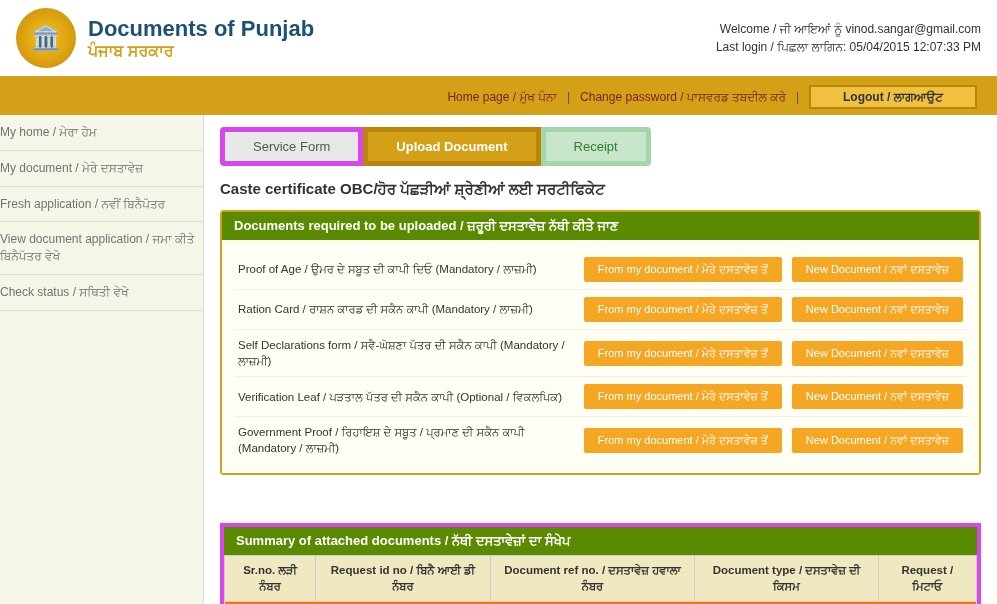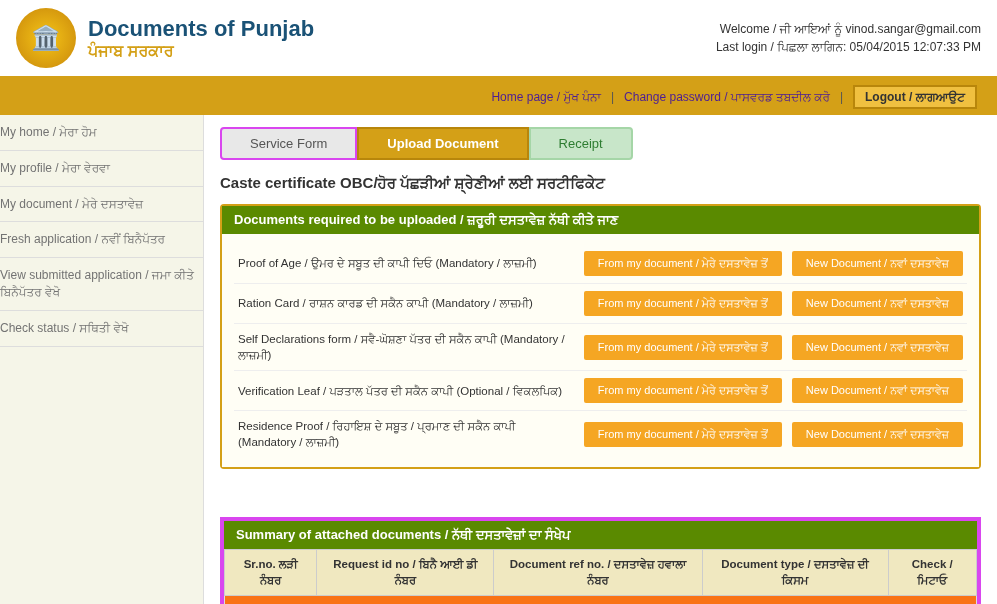--- a/index.html
+++ b/index.html
@@ -51,31 +51,31 @@
     
     .navbar {
       background: #d4a017;
       padding: 6px 20px;
       display: flex;
       align-items: center;
       justify-content: flex-end;
       gap: 10px;
     }
     .navbar a {
-      color: #4c1d95;
+      color: #7f1d1d;
       text-decoration: none;
       font-size: 12px;
     }
     .navbar .separator {
       color: #555;
     }
     .logout-btn {
       background: #f0c040;
       border: 2px solid #b8860b;
-      padding: 3px 10px;
+      padding: 3px 32px;
       font-size: 12px;
       font-weight: bold;
       cursor: pointer;
       color: #333;
     }
 
     
     .main-layout {
       display: flex;
       min-height: 490px;
@@ -106,21 +106,21 @@
 
     
     .steps-bar {
       display: flex;
       align-items: center;
       gap: 0;
       margin-bottom: 14px;
     }
     .step-btn {
       padding: 7px 28px;
-      border: 2px solid #d946ef;
+      border: 5px solid #d946ef;
       background: #e8e8e8;
       font-size: 13px;
       cursor: pointer;
       color: #555;
     }
     .step-btn.active {
       background: #d4a017;
       color: white;
       border-color: #b8860b;
       font-weight: bold;
@@ -260,30 +260,27 @@
   <button class="logout-btn">Logout / ਲਾਗਆਉਟ</button>
 </div>
 
 <div class="main-layout">
 
   <div class="sidebar">
     <div class="sidebar-item">
       <span>My home / ਮੇਰਾ ਹੋਮ</span>
     </div>
     <div class="sidebar-item">
-      <span>My profile / ਮੇਰਾ ਵੇਰਵਾ</span>
-    </div>
-    <div class="sidebar-item">
       <span>My document / ਮੇਰੇ ਦਸਤਾਵੇਜ਼</span>
     </div>
     <div class="sidebar-item">
       <span>Fresh application / ਨਵੀਂ ਬਿਨੈਪੱਤਰ</span>
     </div>
     <div class="sidebar-item">
-      <span>View submitted application / ਜਮਾ ਕੀਤੇ ਬਿਨੈਪੱਤਰ ਵੇਖੋ</span>
+      <span>View document application / ਜਮਾ ਕੀਤੇ ਬਿਨੈਪੱਤਰ ਵੇਖੋ</span>
     </div>
     <div class="sidebar-item">
       <span>Check status / ਸਥਿਤੀ ਵੇਖੋ</span>
     </div>
   </div>
 
   <div class="content">
 
     <div class="steps-bar">
       <button class="step-btn">Service Form</button>
@@ -315,38 +312,38 @@
           <button class="doc-btn">New Document / ਨਵਾਂ ਦਸਤਾਵੇਜ਼</button>
         </div>
 
         <div class="doc-row">
           <div class="doc-label">Verification Leaf / ਪੜਤਾਲ ਪੱਤਰ ਦੀ ਸਕੈਨ ਕਾਪੀ (Optional / ਵਿਕਲਪਿਕ)</div>
           <button class="doc-btn">From my document / ਮੇਰੇ ਦਸਤਾਵੇਜ਼ ਤੋਂ</button>
           <button class="doc-btn">New Document / ਨਵਾਂ ਦਸਤਾਵੇਜ਼</button>
         </div>
 
         <div class="doc-row">
-          <div class="doc-label">Residence Proof / ਰਿਹਾਇਸ਼ ਦੇ ਸਬੂਤ / ਪ੍ਰਮਾਣ ਦੀ ਸਕੈਨ ਕਾਪੀ (Mandatory / ਲਾਜ਼ਮੀ)</div>
+          <div class="doc-label">Government Proof / ਰਿਹਾਇਸ਼ ਦੇ ਸਬੂਤ / ਪ੍ਰਮਾਣ ਦੀ ਸਕੈਨ ਕਾਪੀ (Mandatory / ਲਾਜ਼ਮੀ)</div>
           <button class="doc-btn">From my document / ਮੇਰੇ ਦਸਤਾਵੇਜ਼ ਤੋਂ</button>
           <button class="doc-btn">New Document / ਨਵਾਂ ਦਸਤਾਵੇਜ਼</button>
         </div>
 
       </div>
     </div>
 
     <div class="summary-section">
       <div class="summary-header">Summary of attached documents / ਨੱਥੀ ਦਸਤਾਵੇਜ਼ਾਂ ਦਾ ਸੰਖੇਪ</div>
       <table class="summary-table">
         <thead>
           <tr>
             <th>Sr.no. ਲੜੀ ਨੰਬਰ</th>
             <th>Request id no / ਬਿਨੈ ਆਈ ਡੀ ਨੰਬਰ</th>
             <th>Document ref no. / ਦਸਤਾਵੇਜ਼ ਹਵਾਲਾ ਨੰਬਰ</th>
             <th>Document type / ਦਸਤਾਵੇਜ਼ ਦੀ ਕਿਸਮ</th>
-            <th>Check / ਮਿਟਾਓ</th>
+            <th>Request / ਮਿਟਾਓ</th>
           </tr>
         </thead>
         <tbody>
           <tr>
             <td colspan="5">&nbsp;</td>
           </tr>
         </tbody>
       </table>
     </div>
 

